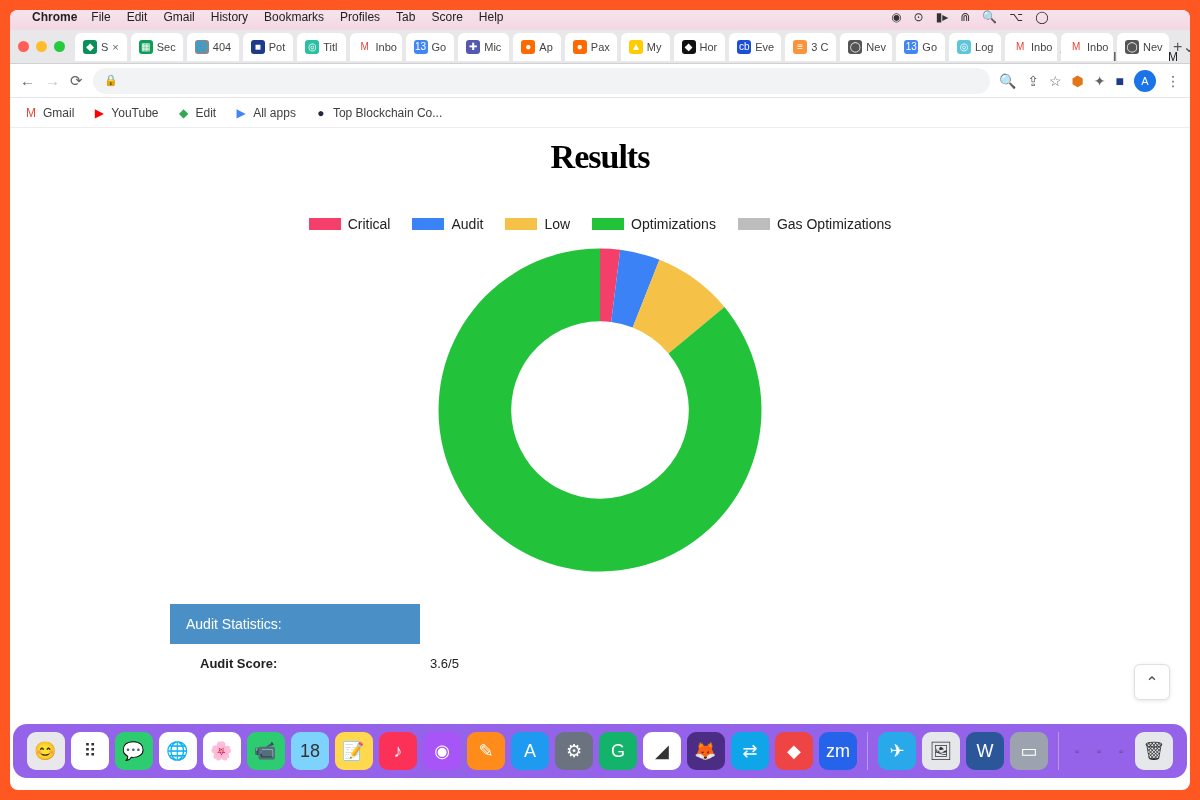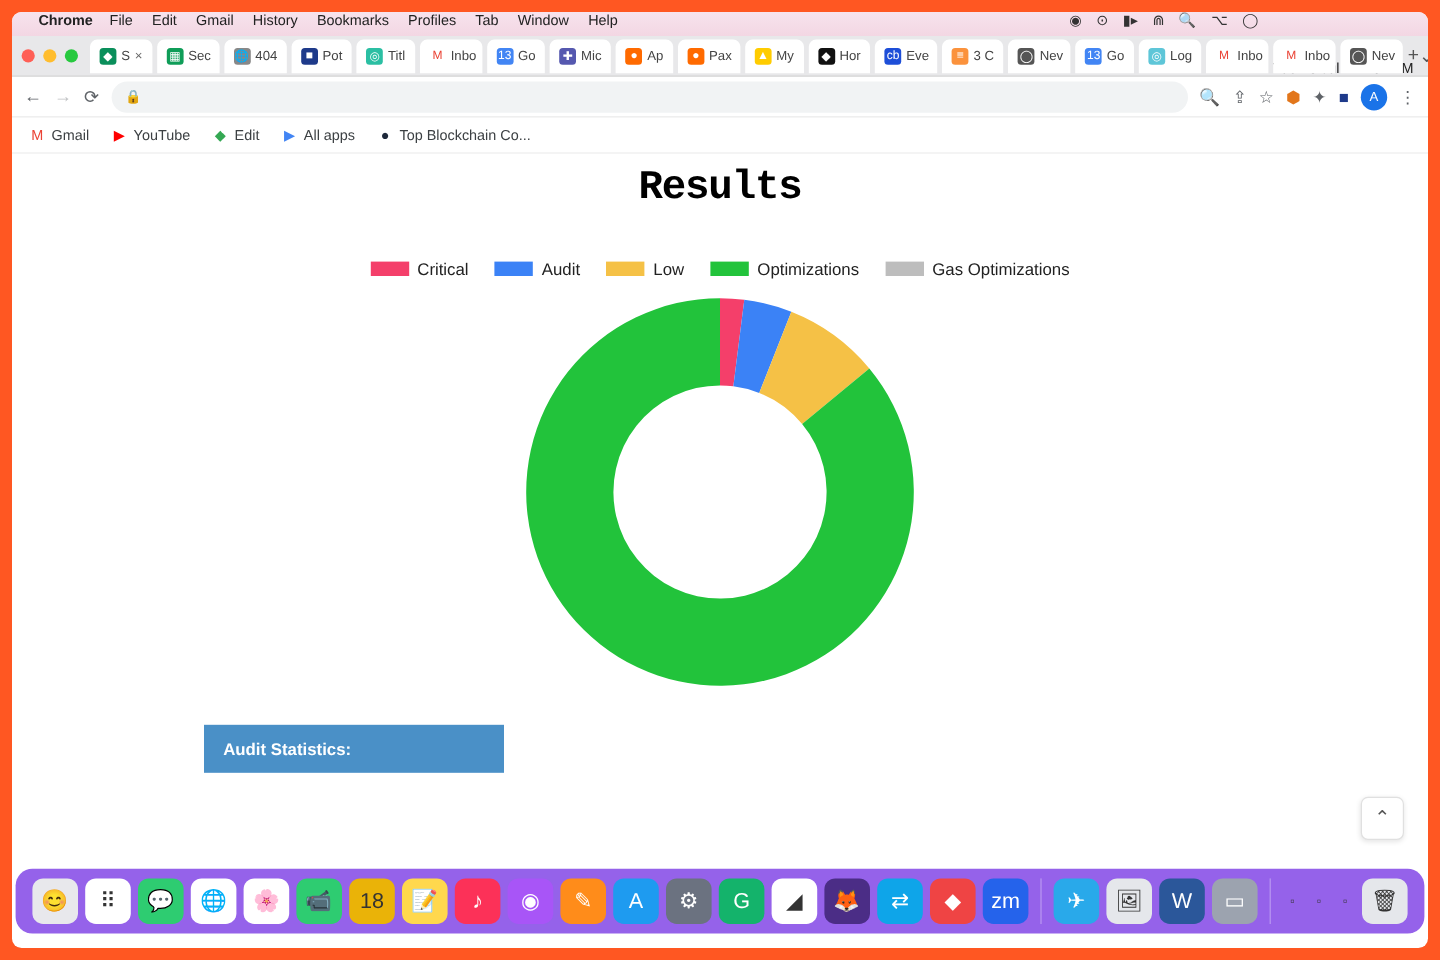--- a/index.html
+++ b/index.html
@@ -35,48 +35,48 @@
 .urlbar .ricon2 { color: #5f6368; font-size: 14px; }
 .urlbar .avatar { width: 22px; height: 22px; border-radius: 50%; background: #1a73e8; color: #fff; display: flex; align-items: center; justify-content: center; font-size: 11px; }
 
 
 .bmbar { height: 30px; background: #fff; display: flex; align-items: center; padding: 0 14px; gap: 18px; font-size: 12px; color: #3c4043; border-bottom: 1px solid #ededed; }
 .bmbar .bm { display: flex; align-items: center; gap: 5px; }
 .bmbar .bico { width: 14px; height: 14px; display:inline-flex;align-items:center;justify-content:center;}
 
 
 .page { position: absolute; top: 122px; left: 0; right: 0; bottom: 70px; background: #fff; overflow: hidden; }
-.page h1 { text-align: center; font-size: 34px; font-weight: 800; letter-spacing: -1px; margin-top: 6px; font-family: Liberation Mono, monospace;}
+.page h1 { text-align: center; font-size: 34px; font-weight: 800; letter-spacing: -1px; margin-top: 6px; font-family: Liberation Serif, serif;}
 .legend { display: flex; justify-content: center; gap: 22px; margin-top: 40px; font-size: 14px; color: #222; }
 .legend .li { display: flex; align-items: center; gap: 7px; }
 .legend .sw { width: 32px; height: 12px; }
 .donut-wrap { display: flex; justify-content: center; margin-top: 8px; }
 .donut { width: 340px; height: 340px; }
 
 .stats { margin: 24px 0 0 160px; }
-.stats-head { background: #4a90c7; color: #fff; font-weight: 700; font-size: 14px; padding: 12px 16px; width: 250px; }
+.stats-head { background: #4a90c7; color: #fff; font-weight: 400; font-size: 14px; padding: 12px 16px; width: 250px; }
 .stats-row { display: flex; font-size: 13px; color: #222; padding: 12px 0 0 30px; }
 .stats-row .k { width: 230px; font-weight: 600; }
 
 .scrolltop { position: absolute; right: 20px; bottom: 90px; width: 36px; height: 36px; background: #fff; border: 1px solid #e0e0e0; border-radius: 6px; display: flex; align-items: center; justify-content: center; color: #555; box-shadow: 0 1px 4px rgba(0,0,0,.1);}
 
 
 .dock { position: absolute; bottom: 12px; left: 50%; transform: translateX(-50%); height: 54px; background: rgba(130,70,230,.85); border-radius: 14px; display: flex; align-items: center; padding: 0 14px; gap: 6px; }
 .dicon { width: 38px; height: 38px; border-radius: 9px; display: flex; align-items: center; justify-content: center; font-size: 18px; color: #fff; }
 .dock .sep { width: 1px; height: 38px; background: rgba(255,255,255,.35); margin: 0 4px; }
 </style>
 </head>
 <body>
 
 <div class="frame">
 
   <div class="mac-menu">
     <span class="apple"></span>
     <span class="app">Chrome</span>
-    <span id="mac-items"><span class="mitem">File</span><span class="mitem">Edit</span><span class="mitem">Gmail</span><span class="mitem">History</span><span class="mitem">Bookmarks</span><span class="mitem">Profiles</span><span class="mitem">Tab</span><span class="mitem">Window</span><span class="mitem">Help</span></span>
+    <span id="mac-items"><span class="mitem">File</span><span class="mitem">Edit</span><span class="mitem">Gmail</span><span class="mitem">History</span><span class="mitem">Bookmarks</span><span class="mitem">Profiles</span><span class="mitem">Tab</span><span class="mitem">Score</span><span class="mitem">Help</span></span>
     <span class="spacer"></span>
     <span class="ricon">◉</span>
     <span class="ricon">⊙</span>
     <span class="ricon">▮▸</span>
     <span class="ricon">⋒</span>
     <span class="ricon">🔍</span>
     <span class="ricon">⌥</span>
     <span class="ricon">◯</span>
     <span class="clock">Tue 18 Jul</span>
     <span class="clock">11:51 AM</span>
@@ -244,33 +244,37 @@
     <div class="donut-wrap">
       <svg class="donut" id="donut" viewBox="0 0 200 200">
           <path d="M 100 5 A 95 95 0 0 1 111.9066571886089 5.749103375124605 L 106.5486614537349 48.16200685631853 A 52.25000000000001 52.25000000000001 0 0 0 100 47.74999999999999 Z" fill="#f43f6a"></path>
           <path d="M 111.9066571886089 5.749103375124605 A 95 95 0 0 1 134.9718325050444 11.671233840616125 L 119.23450787777443 51.41917861233886 A 52.25000000000001 52.25000000000001 0 0 0 106.5486614537349 48.16200685631853 Z" fill="#3b82f6"></path>
           <path d="M 134.9718325050444 11.671233840616125 A 95 95 0 0 1 173.19875806369998 39.44472097387448 L 140.259316935035 66.69459653563096 A 52.25000000000001 52.25000000000001 0 0 0 119.23450787777443 51.41917861233886 Z" fill="#f5c146"></path>
           <path d="M 173.19875806369998 39.44472097387448 A 95 95 0 1 1 99.99999999999999 5 L 99.99999999999999 47.74999999999999 A 52.25000000000001 52.25000000000001 0 1 0 140.259316935035 66.69459653563096 Z" fill="#22c33b"></path>
         </svg>
     </div>
     <div class="stats">
       <div class="stats-head">Audit Statistics:</div>
+      <div class="stats-row">
+        <span class="k">Audit Score:</span>
+        <span>3.6/5</span>
+      </div>
     </div>
   </div>
 
   <div class="scrolltop">⌃</div>
 
   <div class="dock" id="dock">
       <div class="dicon" style="background: rgb(232, 232, 236); color: rgb(51, 51, 51);">😊</div>
       <div class="dicon" style="background: rgb(255, 255, 255); color: rgb(51, 51, 51);">⠿</div>
       <div class="dicon" style="background: rgb(46, 204, 113); color: rgb(255, 255, 255);">💬</div>
       <div class="dicon" style="background: rgb(255, 255, 255); color: rgb(51, 51, 51);">🌐</div>
       <div class="dicon" style="background: rgb(255, 255, 255); color: rgb(51, 51, 51);">🌸</div>
       <div class="dicon" style="background: rgb(46, 204, 113); color: rgb(255, 255, 255);">📹</div>
-      <div class="dicon" style="background: #eab308; color: rgb(51, 51, 51);">18</div>
+      <div class="dicon" style="background: #7dd3fc; color: rgb(51, 51, 51);">18</div>
       <div class="dicon" style="background: rgb(255, 216, 77); color: rgb(255, 255, 255);">📝</div>
       <div class="dicon" style="background: rgb(252, 49, 88); color: rgb(255, 255, 255);">♪</div>
       <div class="dicon" style="background: rgb(168, 85, 247); color: rgb(255, 255, 255);">◉</div>
       <div class="dicon" style="background: rgb(255, 140, 26); color: rgb(255, 255, 255);">✎</div>
       <div class="dicon" style="background: rgb(30, 155, 240); color: rgb(255, 255, 255);">A</div>
       <div class="dicon" style="background: rgb(107, 114, 128); color: rgb(255, 255, 255);">⚙</div>
       <div class="dicon" style="background: rgb(20, 179, 107); color: rgb(255, 255, 255);">G</div>
       <div class="dicon" style="background: rgb(255, 255, 255); color: rgb(51, 51, 51);">◢</div>
       <div class="dicon" style="background: rgb(75, 45, 134); color: rgb(255, 255, 255);">🦊</div>
       <div class="dicon" style="background: rgb(14, 165, 233); color: rgb(255, 255, 255);">⇄</div>

